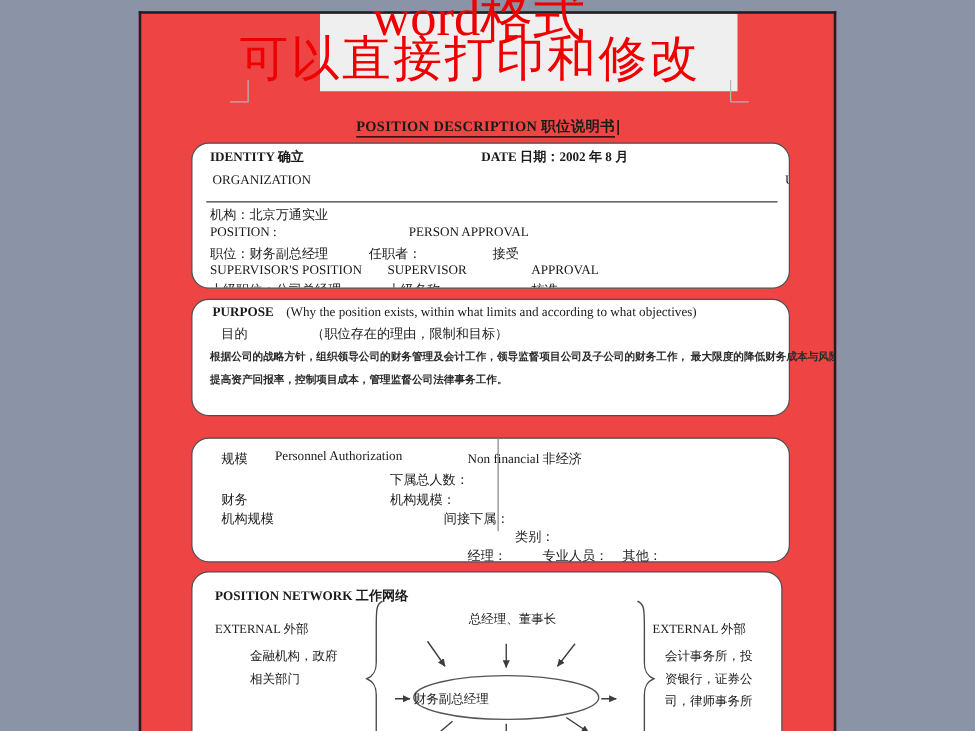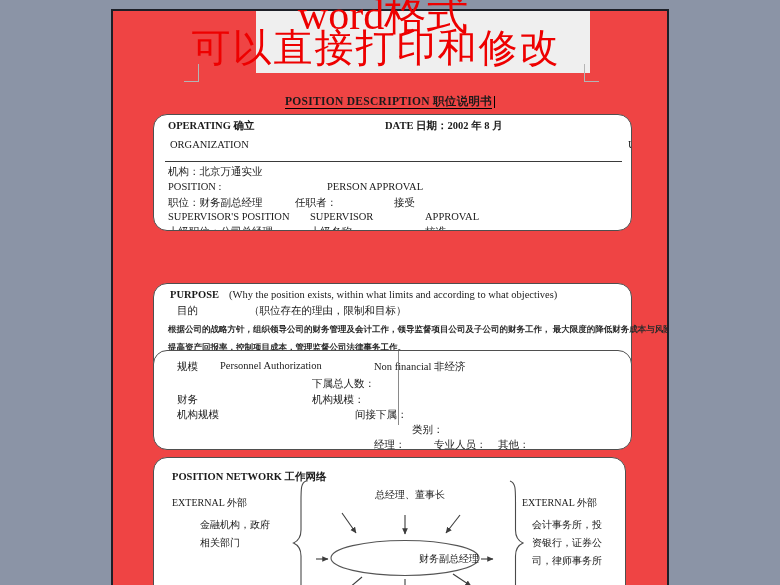--- a/index.html
+++ b/index.html
@@ -62,41 +62,41 @@
   <div class="crop-mark" style="left:471px;top:53px;width:15px;height:18px;">
     <span class="v" style="left:0;"></span>
       <span class="h" style="left:0;"></span>
   </div>
 
   <div class="doc-title">
     <span class="tline">POSITION DESCRIPTION  职位说明书</span><span class="cursor-bar"></span>
   </div>
 
   <div class="rbox" style="top:103px;height:117px;overflow:hidden;">
-    <span class="abs fs10 b" style="left:14px;top:4px;">OPERATING  确立</span>
+    <span class="abs fs10 b" style="left:14px;top:4px;">IDENTITY  确立</span>
     <span class="abs fs10 b" style="left:231px;top:4px;">DATE 日期：2002 年 8 月</span>
     <span class="abs fs10" style="left:16px;top:24px;">ORGANIZATION</span>
     <span class="abs fs10" style="left:431px;top:24px;margin-left:43px;">UNIT:</span>
     <div class="hline" style="left:11px;top:46px;width:457px;"></div>
     <span class="abs fs10" style="left:14px;top:50px;">机构：北京万通实业</span>
     <span class="abs fs10" style="left:14px;top:66px;">POSITION :</span>
     <span class="abs fs10" style="left:173px;top:66px;">PERSON</span>
     <span class="abs fs10" style="left:215px;top:66px;">APPROVAL</span>
     <span class="abs fs10" style="left:14px;top:81px;">职位：财务副总经理</span>
     <span class="abs fs10" style="left:141px;top:81px;">任职者：</span>
     <span class="abs fs10" style="left:240px;top:81px;">接受</span>
     <span class="abs fs10" style="left:14px;top:96px;">SUPERVISOR'S POSITION</span>
     <span class="abs fs10" style="left:156px;top:96px;text-align:right;">SUPERVISOR</span>
     <span class="abs fs10" style="left:271px;top:96px;">APPROVAL</span>
     <span class="abs fs10" style="left:14px;top:110px;">上级职位：公司总经理</span>
     <span class="abs fs10" style="left:156px;top:110px;">上级名称</span>
     <span class="abs fs10" style="left:271px;top:110px;">核准</span>
   </div>
 
-  <div class="rbox" style="top:228px;height:94px;margin-top:44px;">
+  <div class="rbox" style="top:228px;height:94px;">
     <span class="abs fs10 b" style="left:16px;top:5px;">PURPOSE</span>
     <span class="abs fs10" style="left:75px;top:5px;">(Why the position exists, within what limits and according to what objectives)</span>
     <span class="abs fs10" style="left:23px;top:20px;">目的</span>
     <span class="abs fs10" style="left:95px;top:20px;">（职位存在的理由，限制和目标）</span>
     <div class="abs small-body" style="left:14px;top:36px;">根据公司的战略方针，组织领导公司的财务管理及会计工作，领导监督项目公司及子公司的财务工作， 最大限度的降低财务成本与风险、</div>
     <div class="abs small-body" style="left:14px;top:54px;">提高资产回报率，控制项目成本，管理监督公司法律事务工作。</div>
   </div>
 
   <div class="rbox" style="top:339px;height:100px;">
     <div class="vline" style="left:244px;top:0;height:74px;"></div>
@@ -137,21 +137,21 @@
 
       <line x1="208" y1="119" x2="188" y2="136" marker-end="url(#ah)"></line>
       <line x1="251" y1="121" x2="251" y2="138" marker-end="url(#ah)"></line>
       <line x1="299" y1="116" x2="317" y2="128" marker-end="url(#ah)"></line>
     </svg>
     <span class="net-label b" style="left:18px;top:12px;font-size:10.5px;">POSITION NETWORK 工作网络</span>
     <span class="net-label" style="left:18px;top:38px;">EXTERNAL  外部</span>
     <span class="net-label" style="left:46px;top:60px;">金融机构，政府</span>
     <span class="net-label" style="left:46px;top:78px;">相关部门</span>
     <span class="net-label" style="left:221px;top:30px;">总经理、董事长</span>
-    <div class="net-label" style="left:177px;top:94px;width:148px;text-align:right;">财务副总经理</div>
+    <div class="net-label" style="left:177px;top:94px;width:148px;text-align:left;">财务副总经理</div>
     <span class="net-label" style="left:368px;top:38px;">EXTERNAL 外部</span>
     <span class="net-label" style="left:378px;top:60px;">会计事务所，投</span>
     <span class="net-label" style="left:378px;top:78px;">资银行，证券公</span>
     <span class="net-label" style="left:378px;top:96px;">司，律师事务所</span>
   </div>
 
 </div>
 
 <div class="red-overlay red-l1">word格式</div>
 <div class="red-overlay red-l2">可以直接打印和修改</div>

